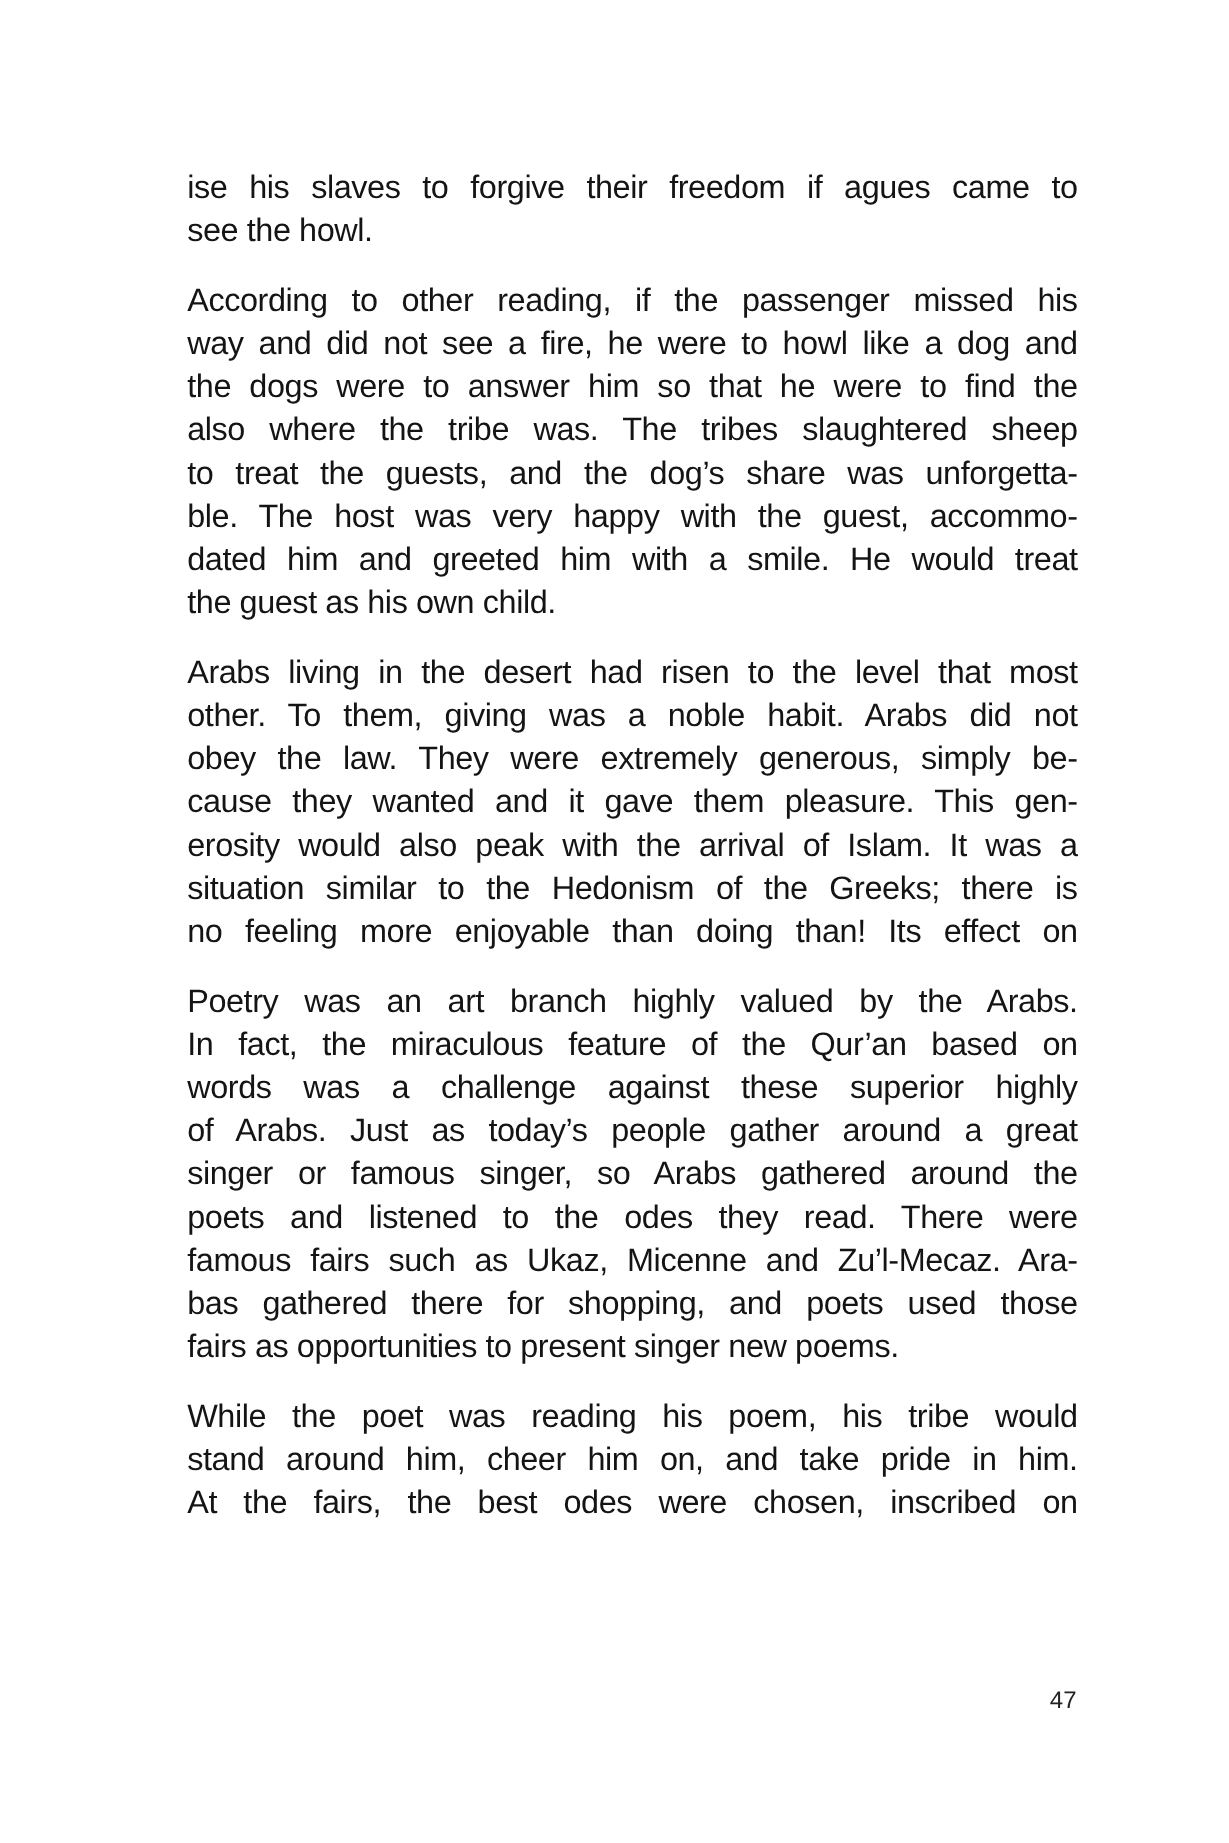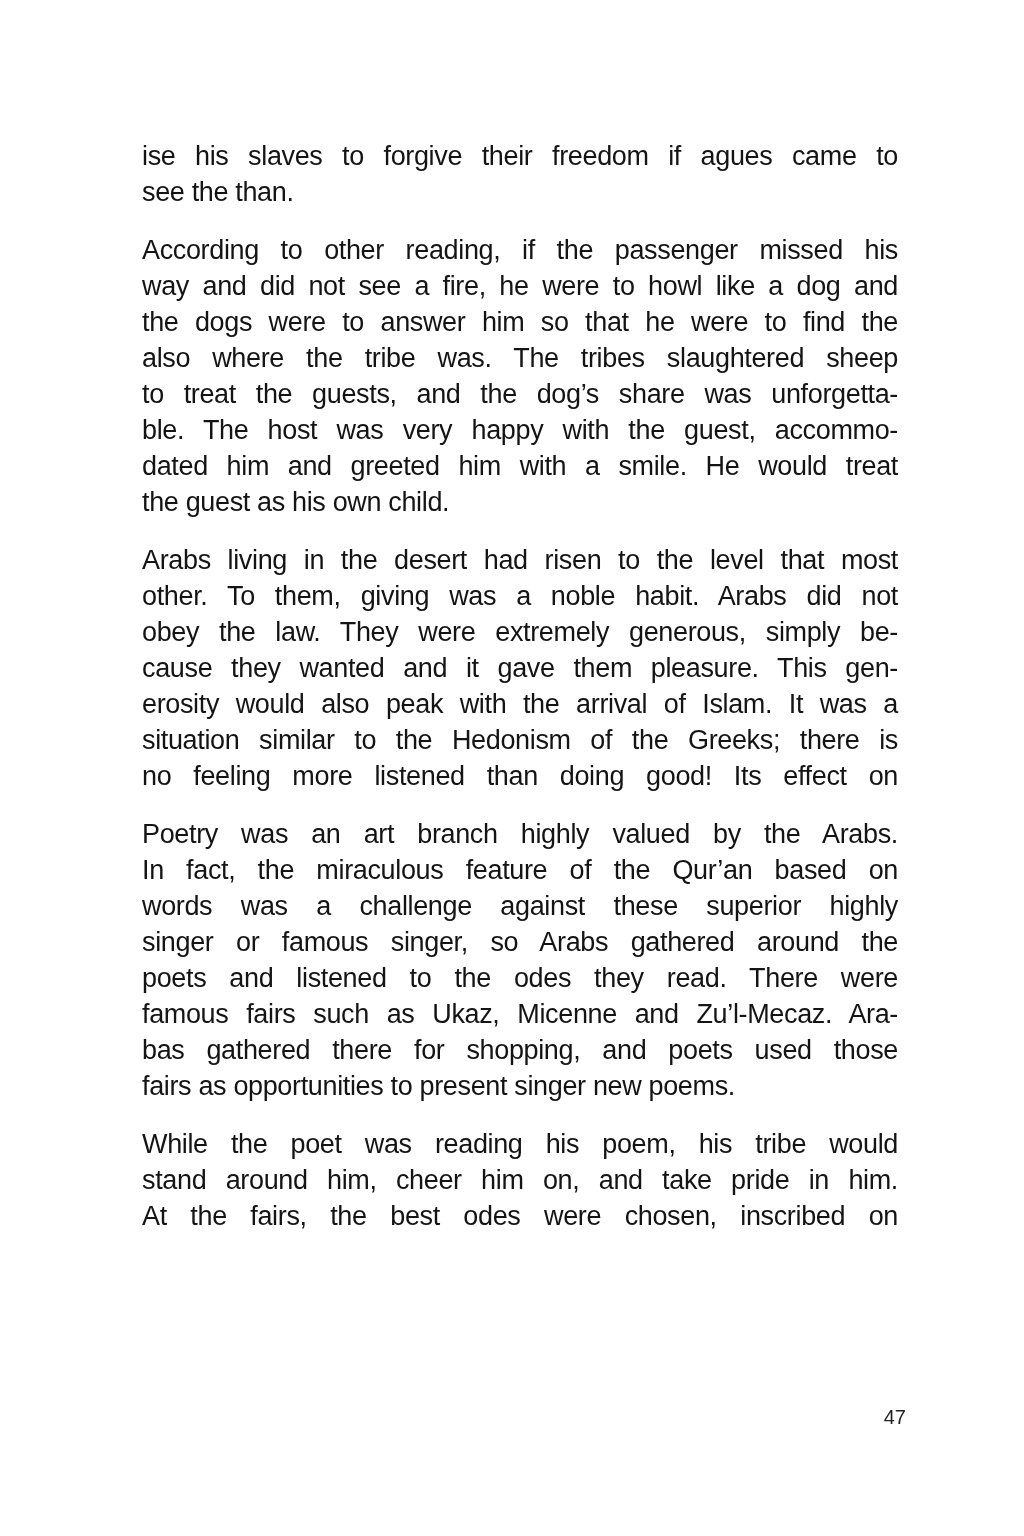--- a/index.html
+++ b/index.html
@@ -26,70 +26,72 @@
     }
     .line {
       display: block;
       font-size: 27px;
       line-height: 36px;
       height: 36px;
       white-space: nowrap;
       letter-spacing: -0.35px;
       text-align: justify;
       text-align-last: justify;
+      margin-left: 14px;
     }
     .line.last {
       text-align-last: left;
     }
     .page-number {
       position: absolute;
       left: 866px;
       top: 1404px;
       width: 40px;
       font-size: 20px;
       line-height: 26px;
       color: #222222;
-      text-align: right;
+      text-align: center;
     }
   </style>
 </head>
 <body>
 
 <div class="page">
 
   <div class="para">
     <span class="line">ise his slaves to forgive their freedom if agues came to</span>
-    <span class="line last">see the than.</span>
+    <span class="line last">see the howl.</span>
   </div>
 
   <div class="para">
     <span class="line">According to other reading, if the passenger missed his</span>
     <span class="line">way and did not see a fire, he were to howl like a dog and</span>
     <span class="line">the dogs were to answer him so that he were to find the</span>
     <span class="line">also where the tribe was. The tribes slaughtered sheep</span>
     <span class="line">to treat the guests, and the dog’s share was unforgetta-</span>
     <span class="line">ble. The host was very happy with the guest, accommo-</span>
     <span class="line">dated him and greeted him with a smile. He would treat</span>
     <span class="line last">the guest as his own child.</span>
   </div>
 
   <div class="para">
     <span class="line">Arabs living in the desert had risen to the level that most</span>
     <span class="line">other. To them, giving was a noble habit. Arabs did not</span>
     <span class="line">obey the law. They were extremely generous, simply be-</span>
     <span class="line">cause they wanted and it gave them pleasure. This gen-</span>
     <span class="line">erosity would also peak with the arrival of Islam. It was a</span>
     <span class="line">situation similar to the Hedonism of the Greeks; there is</span>
-    <span class="line">no feeling more listened than doing good! Its effect on</span>
+    <span class="line">no feeling more enjoyable than doing than! Its effect on</span>
   </div>
 
   <div class="para">
     <span class="line">Poetry was an art branch highly valued by the Arabs.</span>
     <span class="line">In fact, the miraculous feature of the Qur’an based on</span>
     <span class="line">words was a challenge against these superior highly</span>
+    <span class="line">of Arabs. Just as today’s people gather around a great</span>
     <span class="line">singer or famous singer, so Arabs gathered around the</span>
     <span class="line">poets and listened to the odes they read. There were</span>
     <span class="line">famous fairs such as Ukaz, Micenne and Zu’l-Mecaz. Ara-</span>
     <span class="line">bas gathered there for shopping, and poets used those</span>
     <span class="line last">fairs as opportunities to present singer new poems.</span>
   </div>
 
   <div class="para">
     <span class="line">While the poet was reading his poem, his tribe would</span>
     <span class="line">stand around him, cheer him on, and take pride in him.</span>

